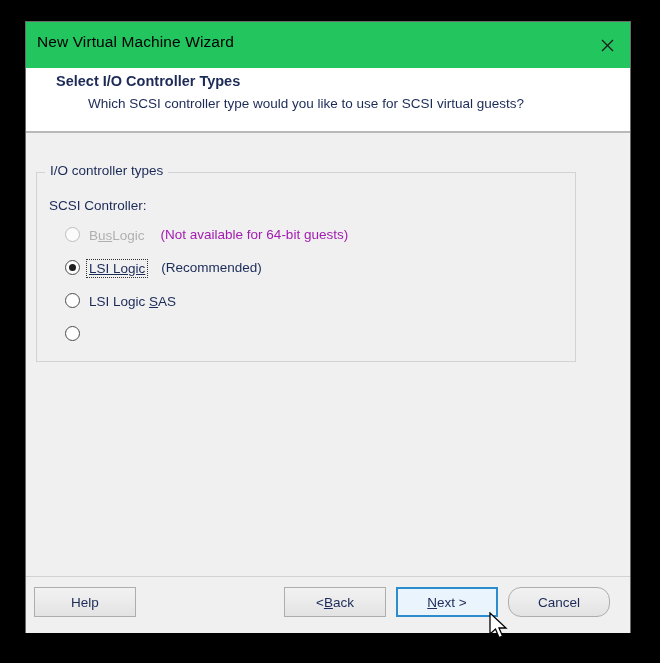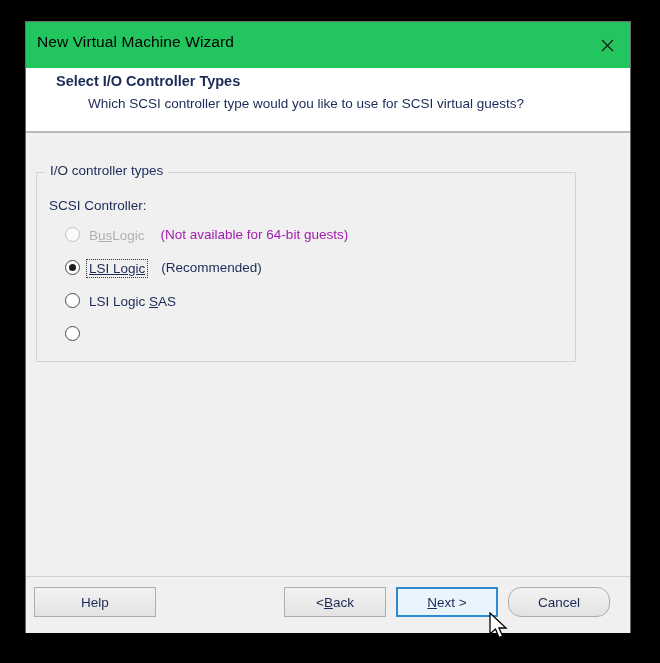--- a/index.html
+++ b/index.html
@@ -202,21 +202,21 @@
     box-sizing: border-box;
     font-size: 13.5px;
     color: #1b2a57;
     display: flex;
     align-items: center;
     justify-content: center;
     cursor: default;
     white-space: nowrap;
     font-family: "Liberation Sans", sans-serif;
   }
-  .btn-help   { left: 8px;   width: 122px; }
+  .btn-help   { left: 8px;   width: 102px; }
   .btn-back   { left: 258px; width: 102px; }
   .btn-next   { left: 370px; width: 102px;
                 background: #eaf4fc;
                 border: 2px solid #2d8ccd; }
   .btn-cancel { left: 482px; width: 102px; border-radius: 13px; }
 
   
   #cursor {
     position: absolute;
     left: 489px;

